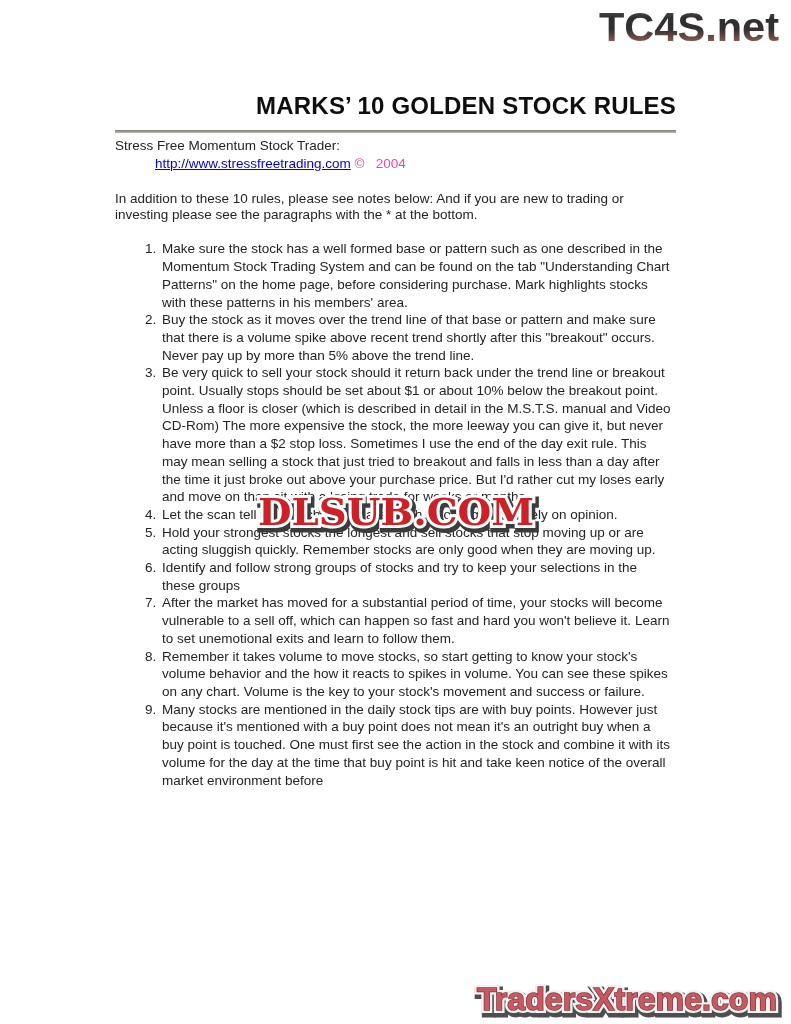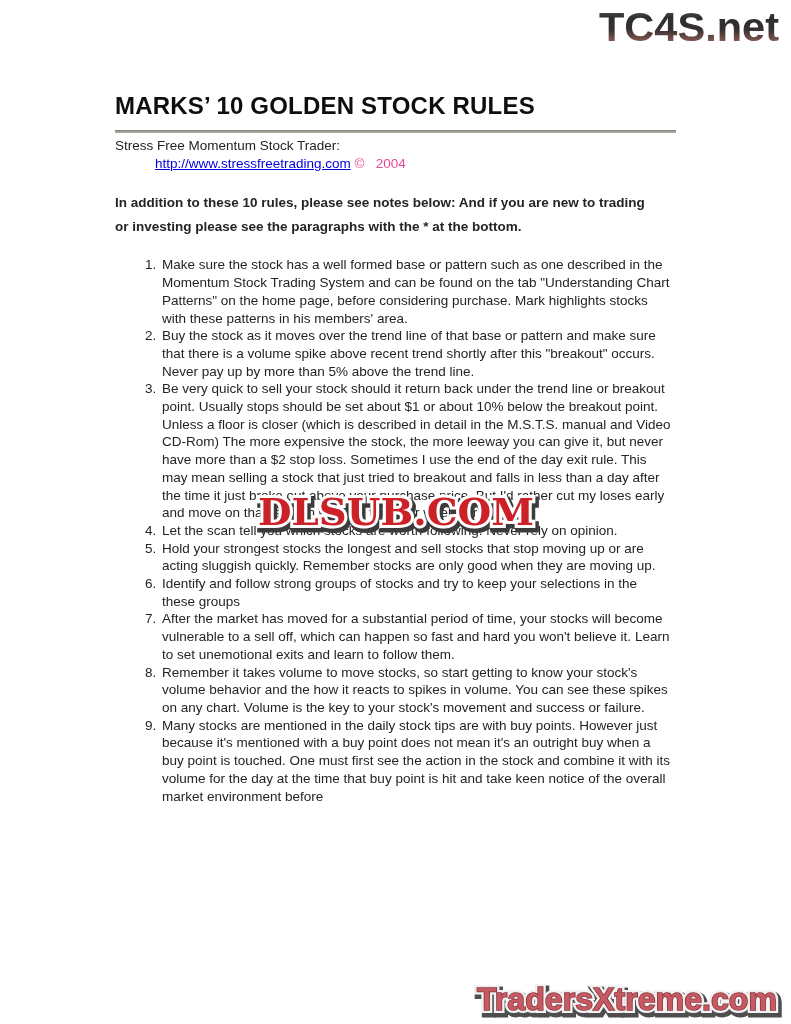--- a/index.html
+++ b/index.html
@@ -9,28 +9,28 @@
   }
   .page { position:absolute; inset:0; overflow:hidden; }
 
   
   .logo-top { position:absolute; top:3px; right:8px; filter:blur(0.3px); }
 
   
   .content { position:absolute; left:115px; top:0; width:561px; }
   h1 {
     margin:92px 0 0 0; font-size:24px; line-height:28px; font-weight:bold;
-    color:#0e0e0e; letter-spacing:0.2px;
+    color:#0e0e0e; letter-spacing:0.2px;text-align:right;
   }
   .rule-line { margin-top:10px; height:3px; background:linear-gradient(#80807a,#b6b6af); }
   .byline { margin:4px 0 0 0; font-size:13.5px; line-height:17.7px; }
   .linkline { margin:0; font-size:13.5px; line-height:17.7px; }
   .linkline a { color:#0000dd; text-decoration:underline;padding-left:40px; }
   .copy { white-space:pre; color:#ec4899; }
-  .intro { margin:19px 0 4px 0; font-size:13.5px; line-height:24px; width:546px;font-weight:bold; }
+  .intro { margin:19px 0 4px 0; font-size:13.5px; line-height:16px; width:546px; }
   ol.rules {
     margin:17px 0 0 0; padding:0 0 0 45px; font-size:13.5px; line-height:17.7px;
     width:513px; list-style:decimal outside;
   }
   ol.rules li { padding-left:2px; }
 
   
   .watermark { position:absolute; left:248px; top:489px; }
   .wm-text { font-family:"DejaVu Serif", serif; font-weight:bold; paint-order:stroke; }
 

